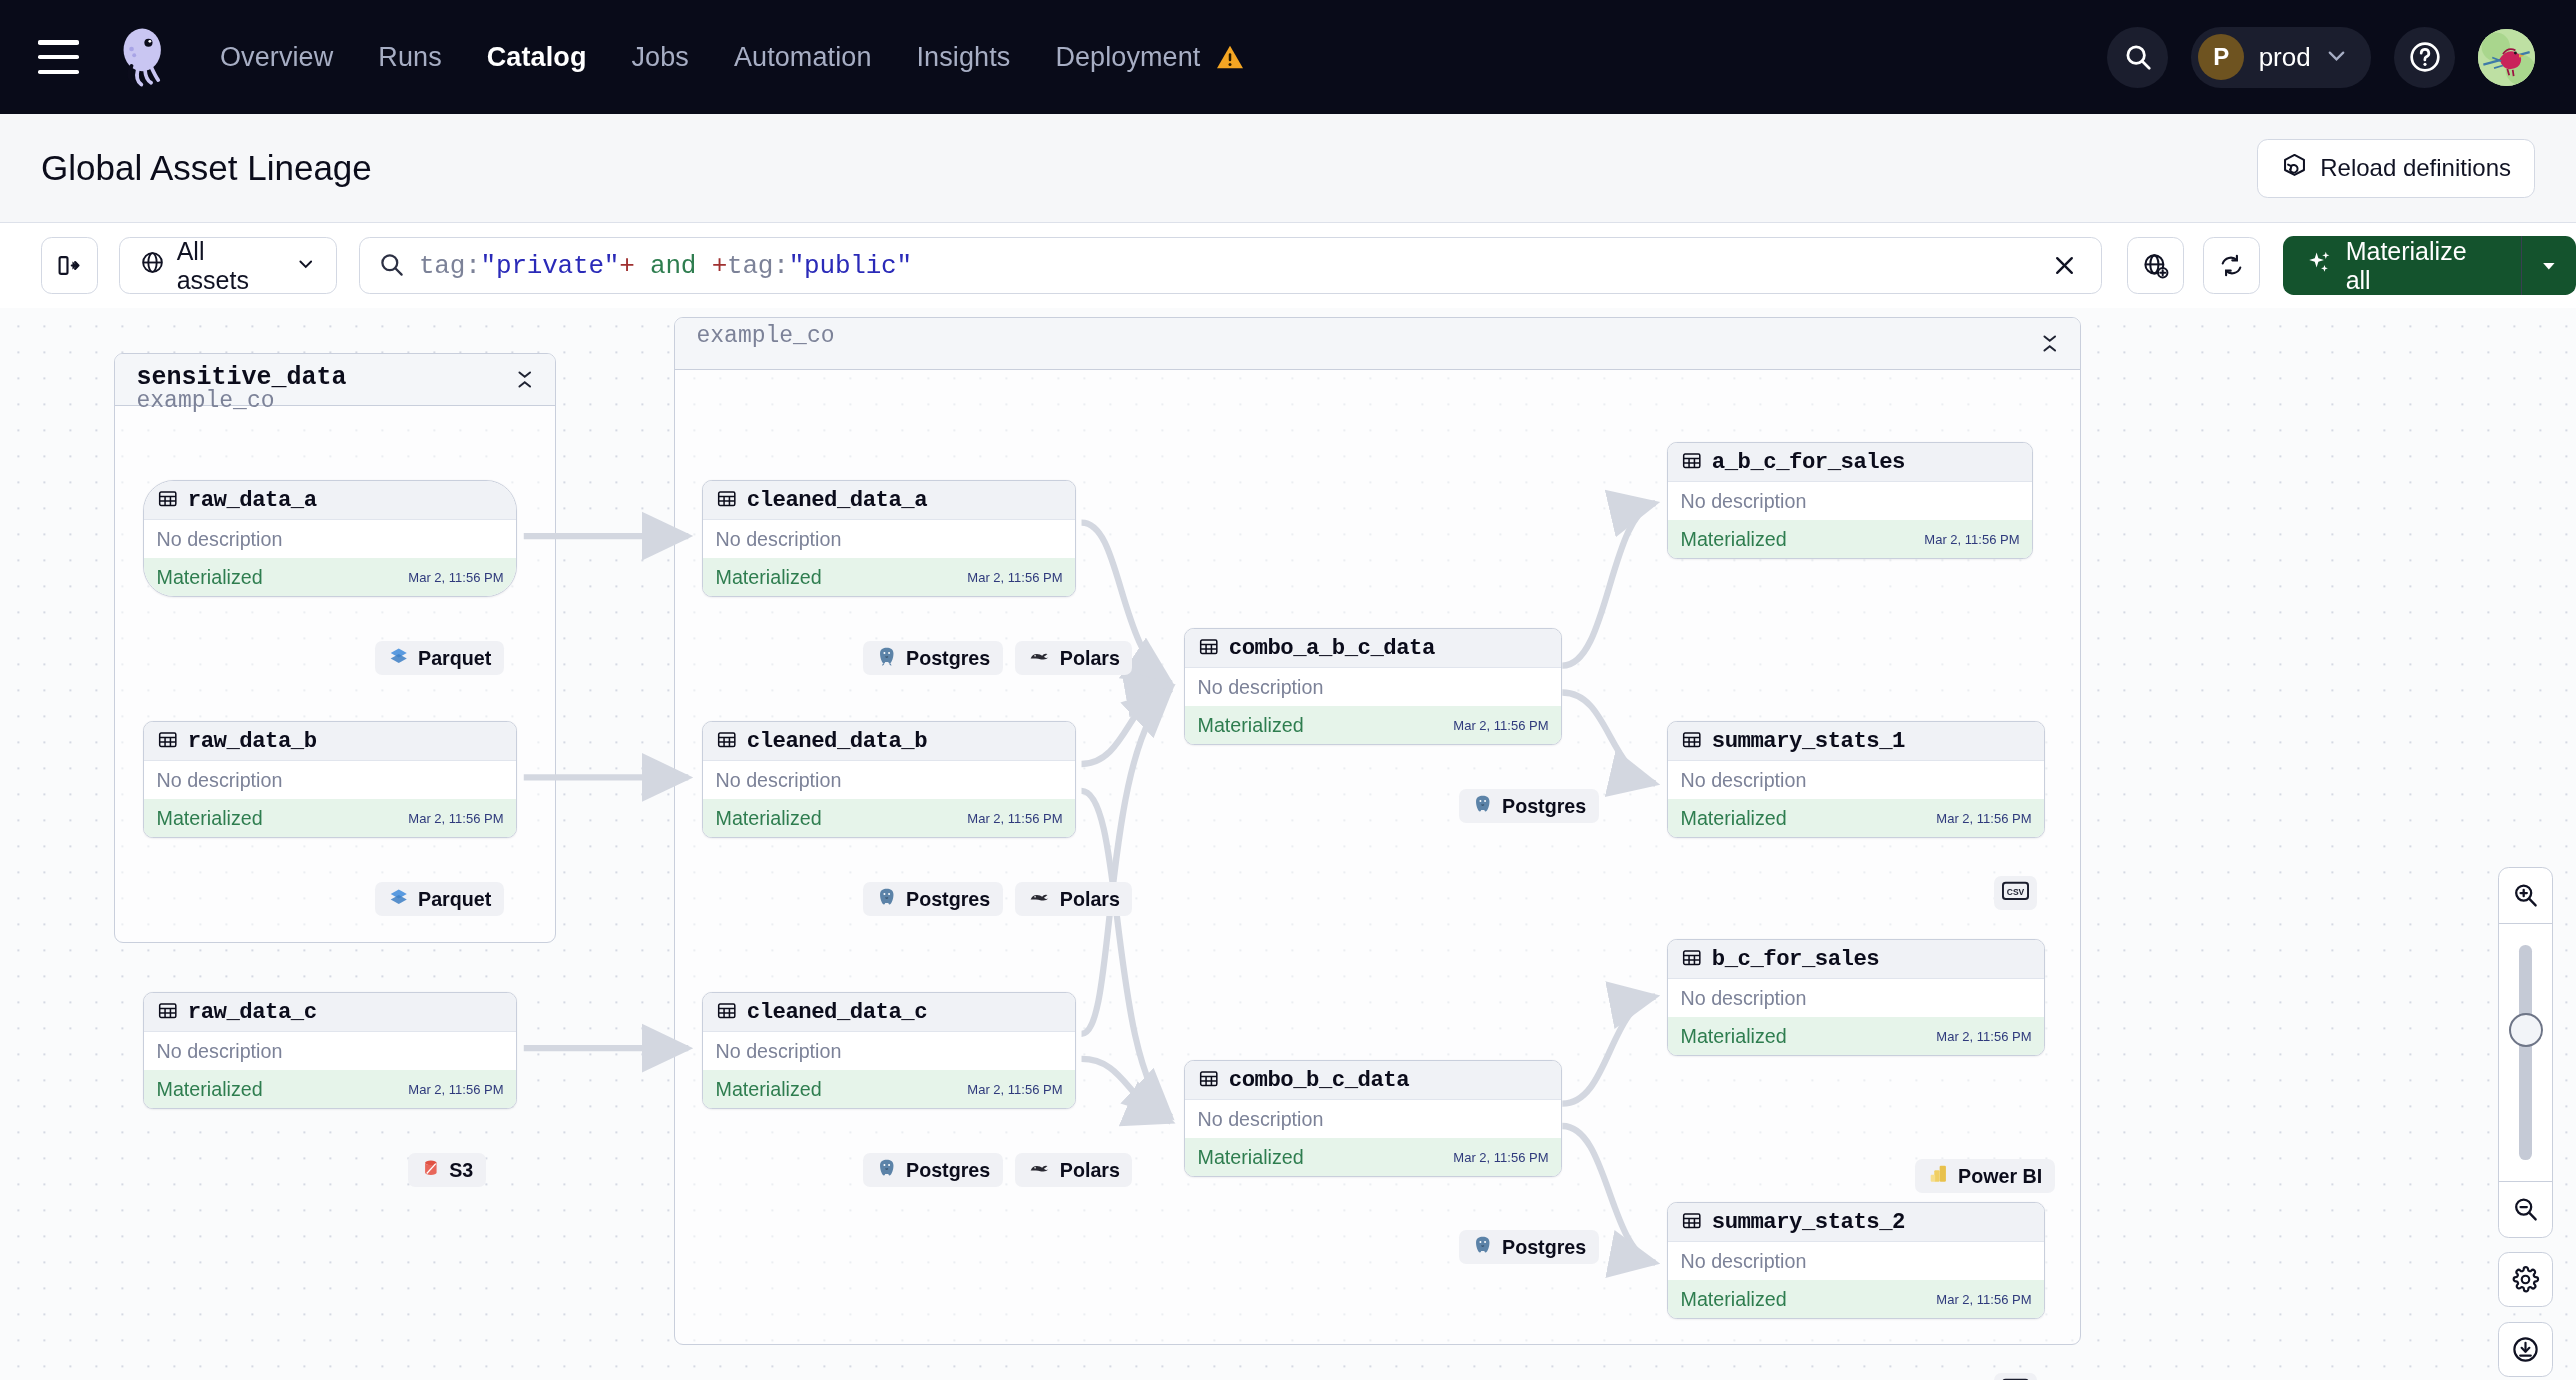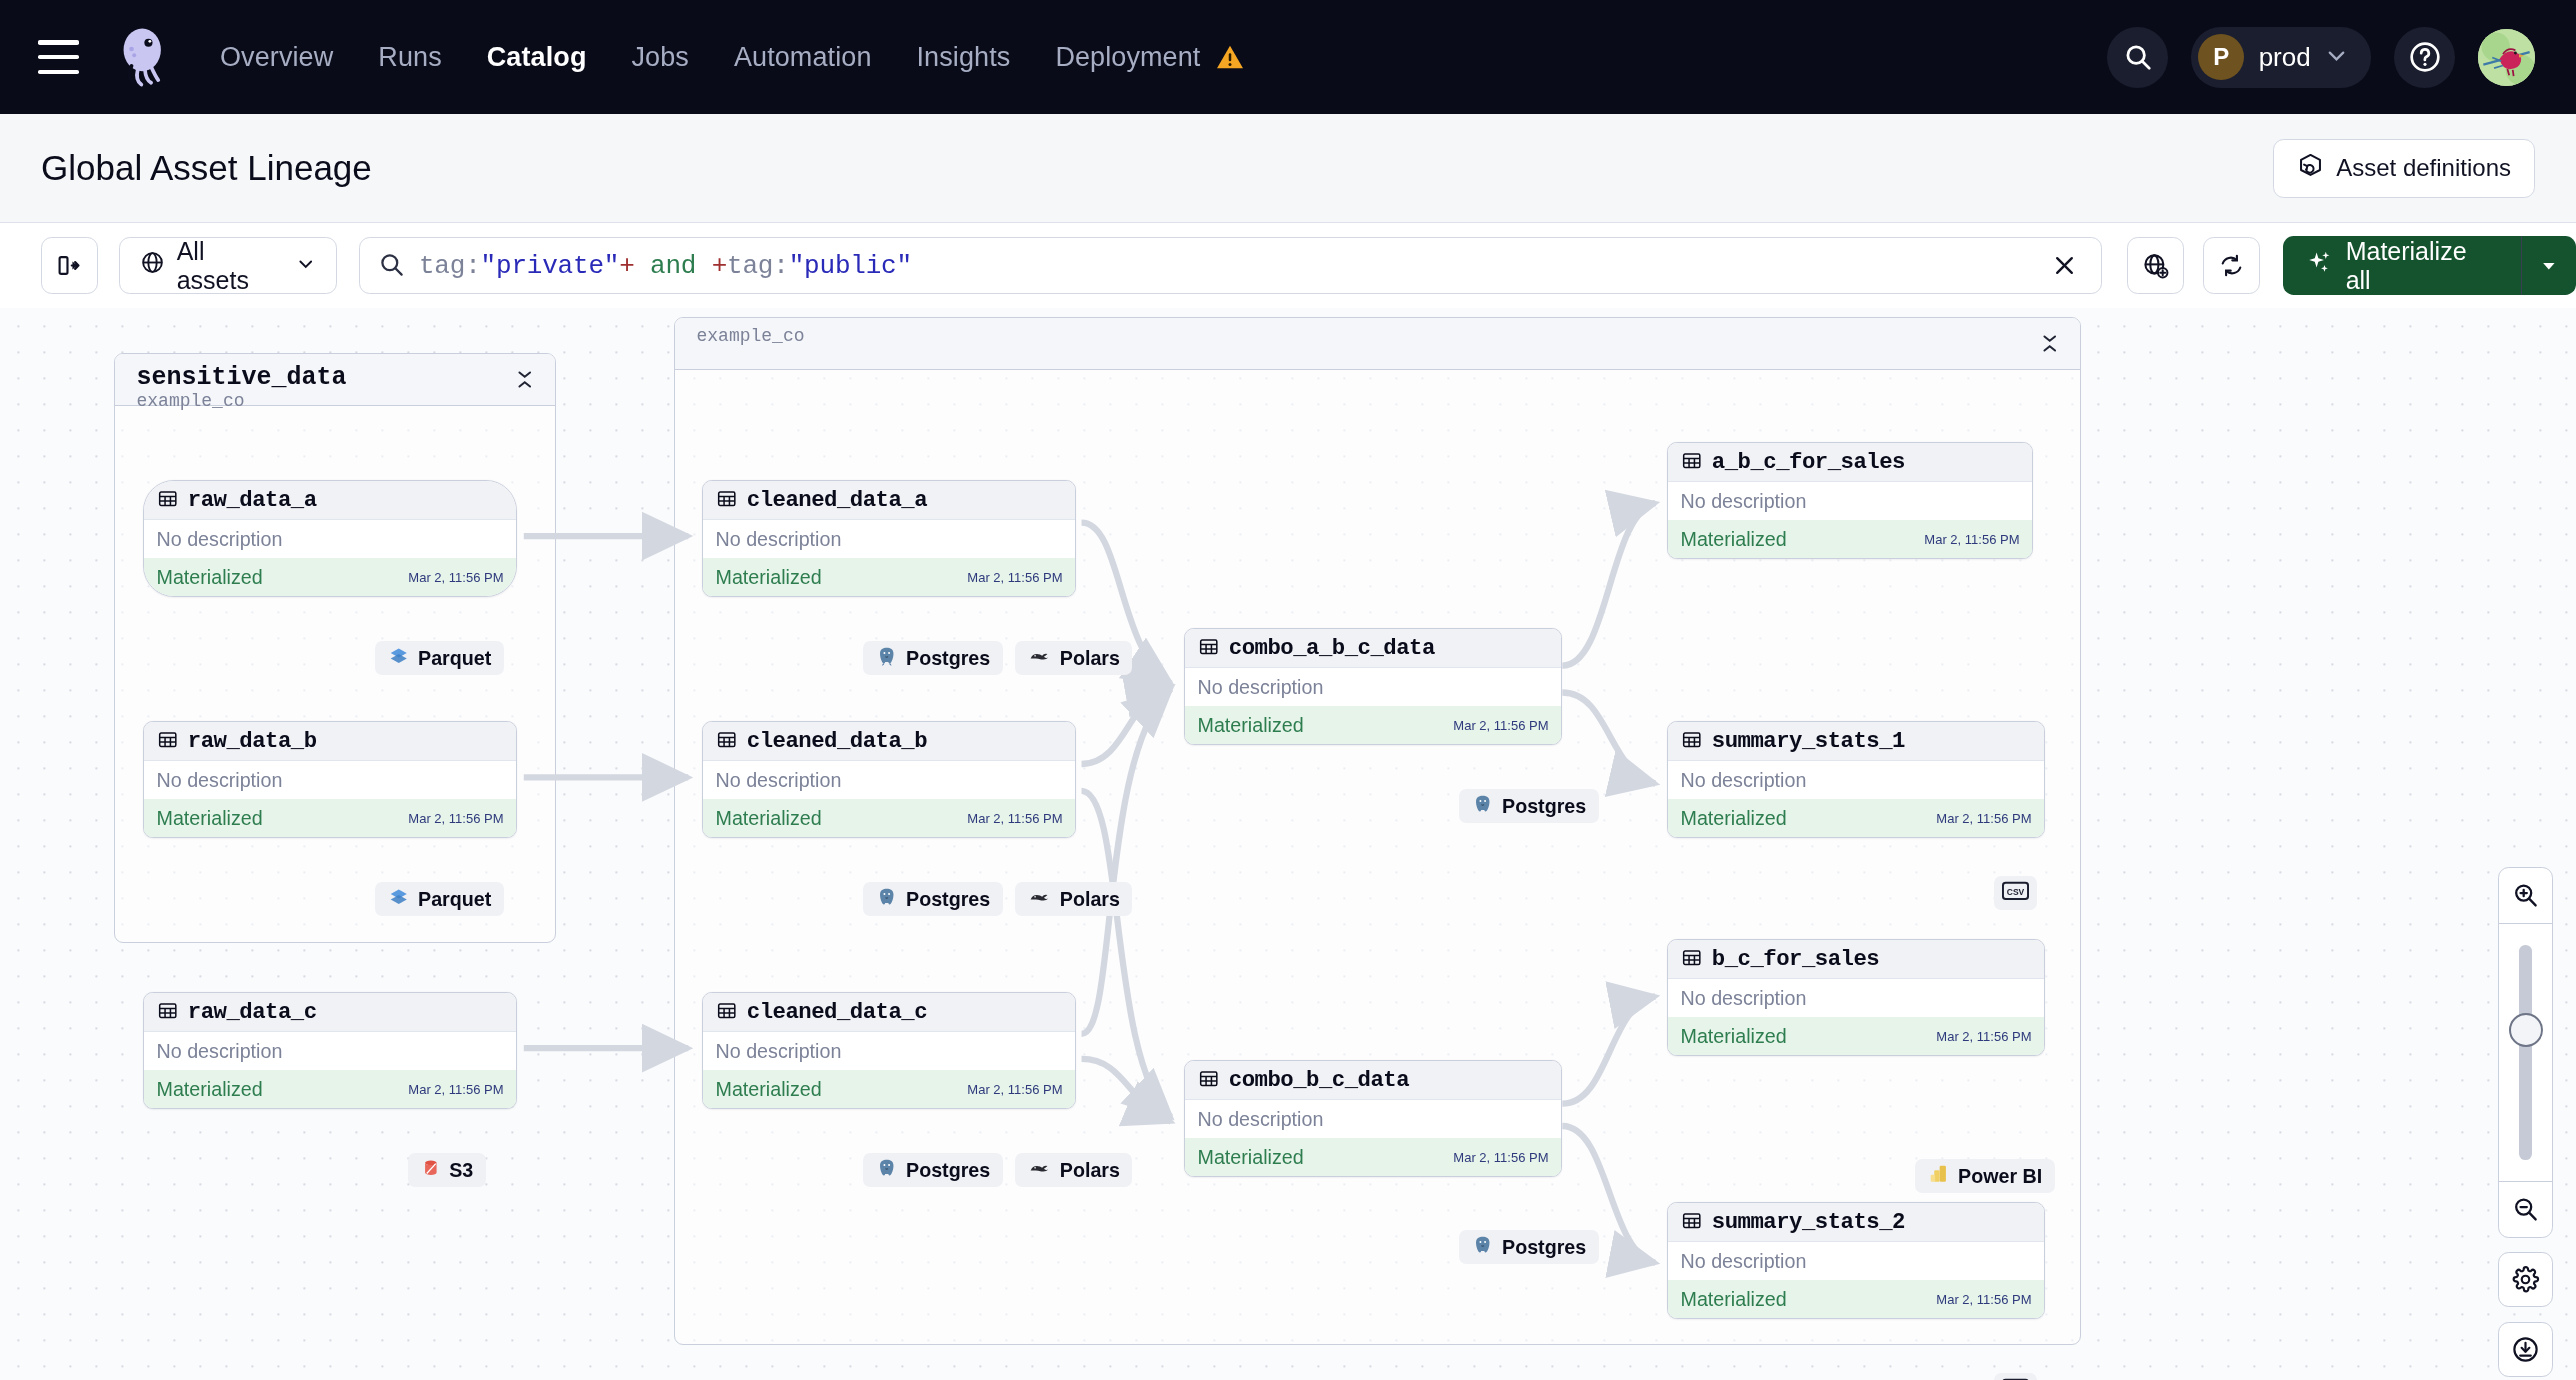--- a/index.html
+++ b/index.html
@@ -74,21 +74,21 @@
   #canvas { position: absolute; top: 308px; left: 0; width: 2576px; height: 1072px;
      background-color: #FAFBFC;
      background-image: radial-gradient(#D5D9E3 1.4px, transparent 1.4px);
      background-size: 26px 26px; background-position: 5.4px 5.4px; overflow: hidden; }
 
   .group-box { position: absolute; background: rgba(255,255,255,0.55);
      border: 0.9px solid #C9CFDC; border-radius: 9px; }
   .group-head { height: 52px; background: #F4F6F9; border-bottom: 0.9px solid #C9CFDC;
      border-radius: 8px 8px 0 0; padding: 9px 0 0 21.5px; position: relative; }
   .group-name { font-size: 25px; font-weight: bold; color: #0B0C1B; line-height: 29px; }
-  .group-sub { font-size: 18px; color: #7C8298; line-height: 19.7px; }
+  .group-sub { font-size: 23px; color: #7C8298; line-height: 19.7px; }
   .group-collapse { position: absolute; right: 19.7px; top: 14.3px; cursor: pointer; }
 
   .node { position: absolute; width: 374px; border: 0.9px solid #C9CFDC; border-radius: 9.8px;
      background: #fff; box-shadow: 0 0.9px 1.8px rgba(15,20,40,.06); overflow: hidden; cursor: pointer; }
   .node-head { height: 39px; background: #F0F2F6; border-bottom: 0.9px solid #E1E5ED;
      display: flex; align-items: center; gap: 9.8px; padding: 0 12.5px; }
   .node-title { font-size: 22.3px; font-weight: bold; color: #0B0C1B; letter-spacing: -0.5px; }
   .node-desc { height: 38px; display:flex; align-items:center; padding: 0 12.5px;
      font-size: 19.7px; color: #7C8298; background:#fff; }
   .node-status { height: 38px; background: #E6F4EA; display:flex; align-items:center;
@@ -200,21 +200,21 @@
 <div id="titlebar">
   <div id="pagetitle">Global Asset Lineage</div>
   <div id="reload-btn">
     <span>
       <svg width="27" height="27" viewBox="0 0 24 24" fill="none" stroke="#101223" stroke-width="1.8" stroke-linejoin="round">
         <path d="M12 2.6 L20.4 7 v9 L12 20.4 L3.6 16 V7 Z"></path>
         <path d="M8 15.5a3.4 3.4 0 1 0 1-3" stroke-linecap="round"></path>
         <polyline points="6.3,11.2 9.1,12.6 8.6,15.4" stroke-linecap="round"></polyline>
       </svg>
     </span>
-    <span>Asset definitions</span>
+    <span>Reload definitions</span>
   </div>
 </div>
 
 <div id="toolbar">
   <div id="sidebar-toggle" class="tb-btn">
     <svg width="27" height="27" viewBox="0 0 24 24" fill="none" stroke="#101223" stroke-width="1.9">
       <rect x="3.2" y="4.6" width="7" height="14.8" rx="1.4"></rect>
       <path d="M14 12 h6 M17 9 l3 3 l-3 3" stroke-linecap="round" stroke-linejoin="round" fill="none"></path>
       <path d="M14.6 8.4 l4.4 3.6 l-4.4 3.6 z" fill="#101223" stroke="none"></path>
     </svg>

